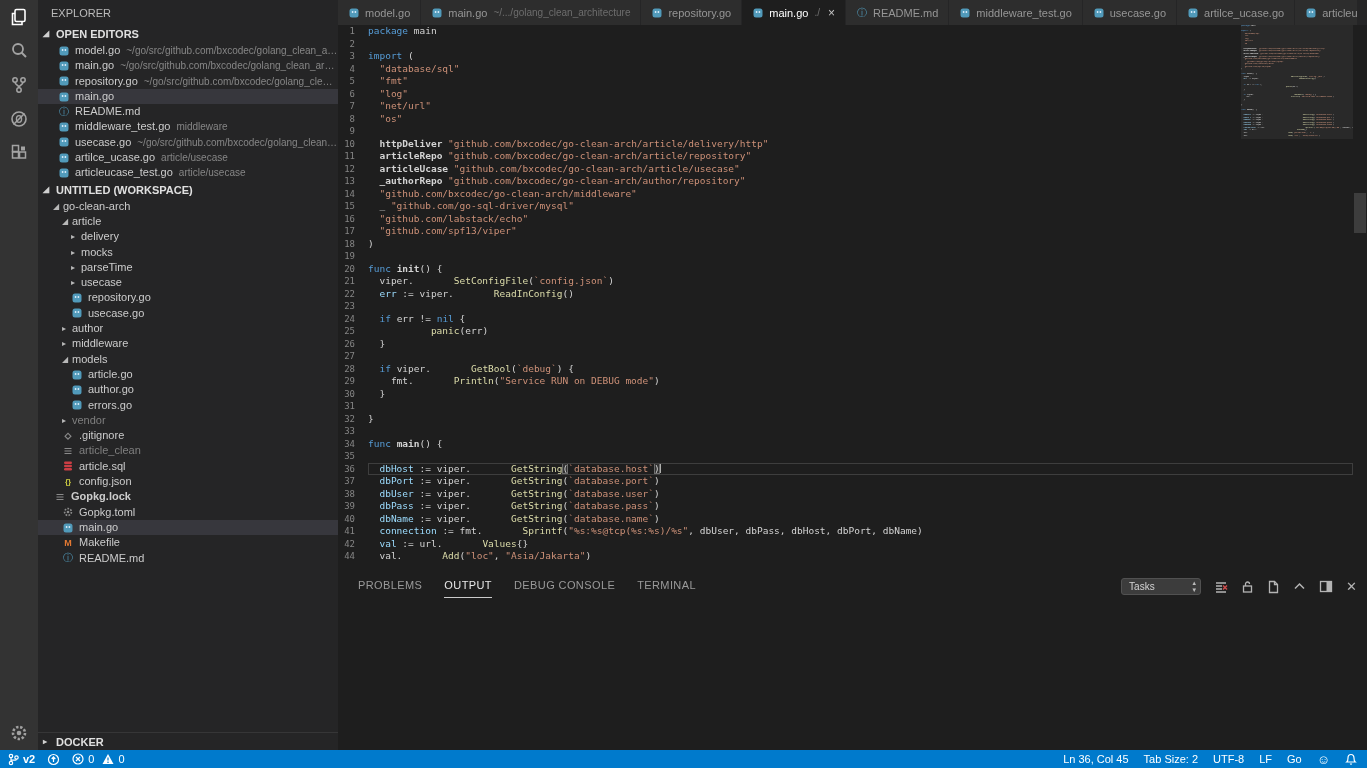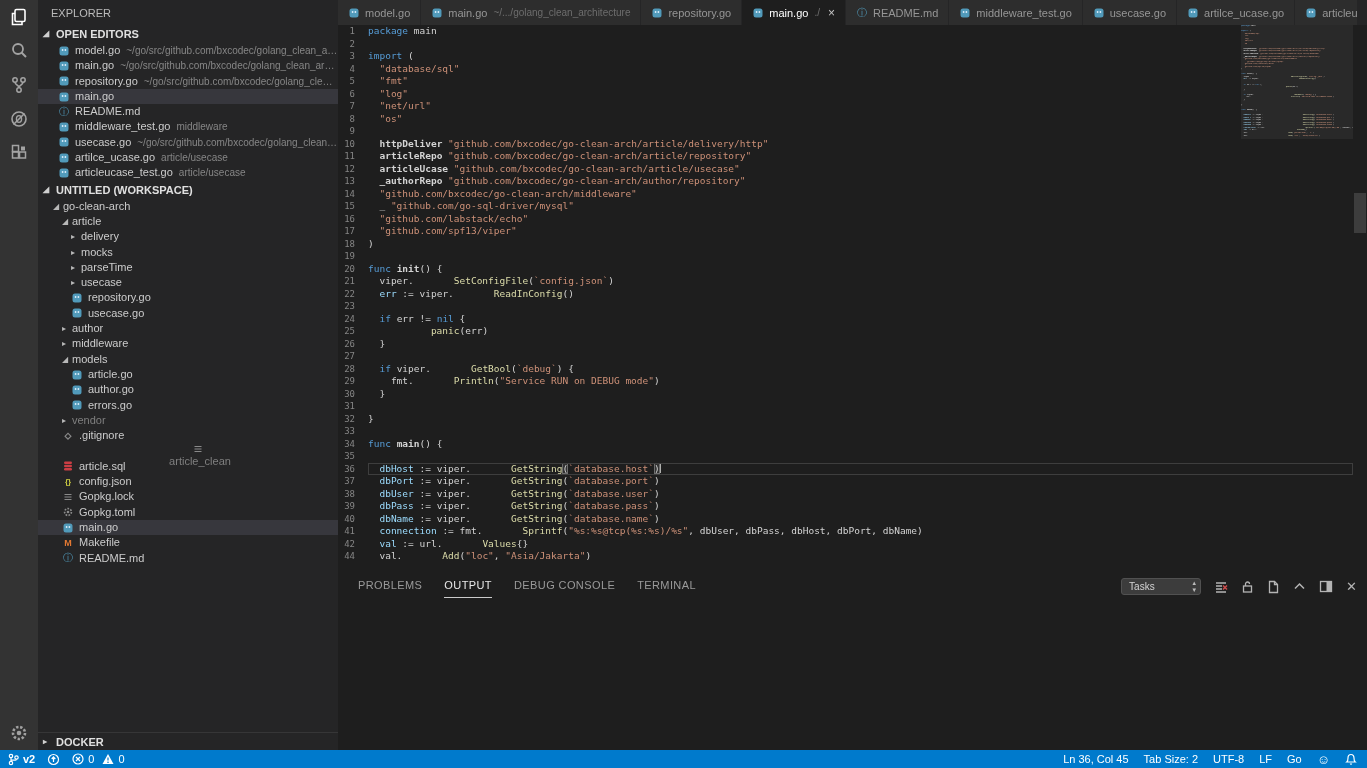--- a/index.html
+++ b/index.html
@@ -315,21 +315,21 @@
           <span class="lbl">vendor</span>
         </div>
         <div class="row" style="padding-left: 24px;">
           <span class="fic">
             <svg width="10" height="10">
               <rect x="3" y="3" width="4.2" height="4.2" fill="none" stroke="#8a8a8a" stroke-width="1.1" transform="rotate(45 5 5)"></rect>
             </svg>
           </span>
           <span class="lbl">.gitignore</span>
         </div>
-        <div class="row dim" style="padding-left: 24px; flex-direction: column;">
+        <div class="row dim" style="padding-left: 24px;">
           <span class="fic">
             <svg width="10" height="10">
               <path d="M1.5 2.5h7M1.5 5h7M1.5 7.5h7" stroke="#8a8a8a" stroke-width="1.1"></path>
             </svg>
           </span>
           <span class="lbl">article_clean</span>
         </div>
         <div class="row" style="padding-left: 24px;">
           <span class="fic">
             <svg width="10" height="10">
@@ -337,21 +337,21 @@
               <rect x="1" y="3.8" width="8" height="2.4" rx="1.2" fill="#cc3e44"></rect>
               <rect x="1" y="7.1" width="8" height="2.4" rx="1.2" fill="#cc3e44"></rect>
             </svg>
           </span>
           <span class="lbl">article.sql</span>
         </div>
         <div class="row" style="padding-left: 24px;">
           <span class="fic" style="color: rgb(203, 203, 65); font-weight: bold; font-size: 8px;">{}</span>
           <span class="lbl">config.json</span>
         </div>
-        <div class="row" style="padding-left: 24px;">
+        <div class="row" style="padding-left: 16px; font-weight: bold;">
           <span class="fic">
             <svg width="10" height="10">
               <path d="M1.5 2.5h7M1.5 5h7M1.5 7.5h7" stroke="#8a8a8a" stroke-width="1.1"></path>
             </svg>
           </span>
           <span class="lbl">Gopkg.lock</span>
         </div>
         <div class="row" style="padding-left: 24px;">
           <span class="fic">
             <svg width="10" height="10">

